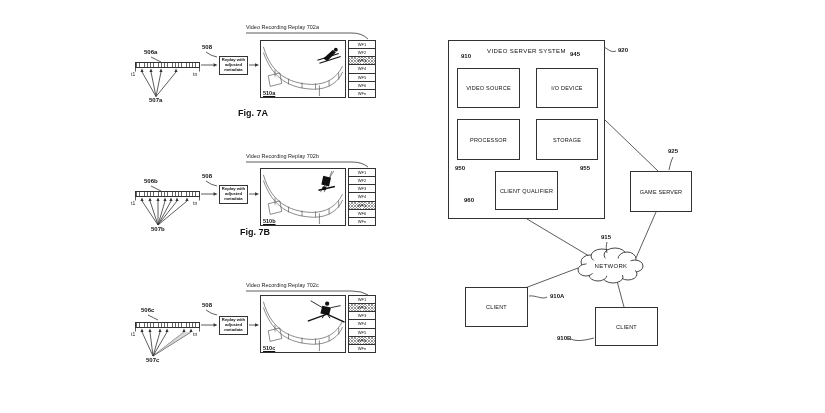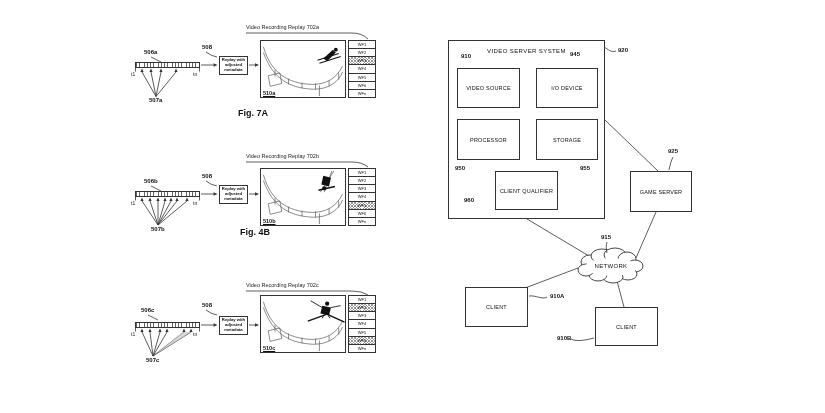--- a/index.html
+++ b/index.html
@@ -216,21 +216,21 @@
   </div>
   <div class="wfcol" style="left:348px;top:168px">
     <div class="wfrow">WF1</div>
     <div class="wfrow">WF2</div>
     <div class="wfrow">WF3</div>
     <div class="wfrow">WF4</div>
     <div class="wfrow hatched">WF5</div>
     <div class="wfrow">WF6</div>
     <div class="wfrow">WFn</div>
   </div>
-  <div class="caption" style="left:240px;top:227px">Fig. 4B</div>
+  <div class="caption" style="left:240px;top:227px">Fig. 7B</div>
 
   <div class="lbl" style="left:246px;top:282px">Video Recording Replay 702c</div>
   <div class="ref" style="left:141px;top:307px">506c</div>
   <div class="ref" style="left:202px;top:302px">508</div>
   <div class="timeline" style="left:135px;top:322px"></div>
   <div class="tlabel" style="left:131px;top:331px">t1</div>
   <div class="tlabel" style="left:193px;top:331px">tn</div>
   <div class="ref" style="left:146px;top:357px">507c</div>
   <div class="rbox" style="left:219px;top:316px">
     <div>Replay with</div>

